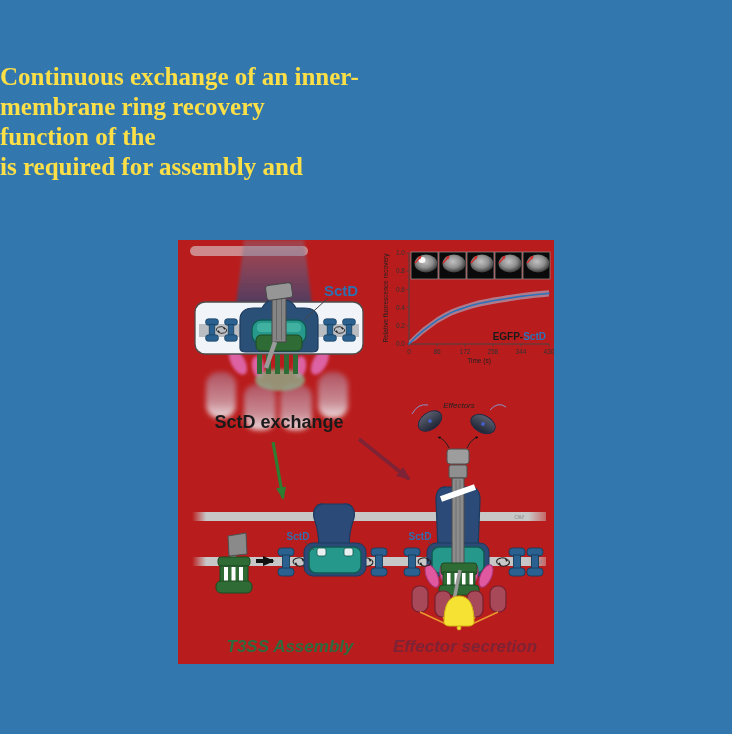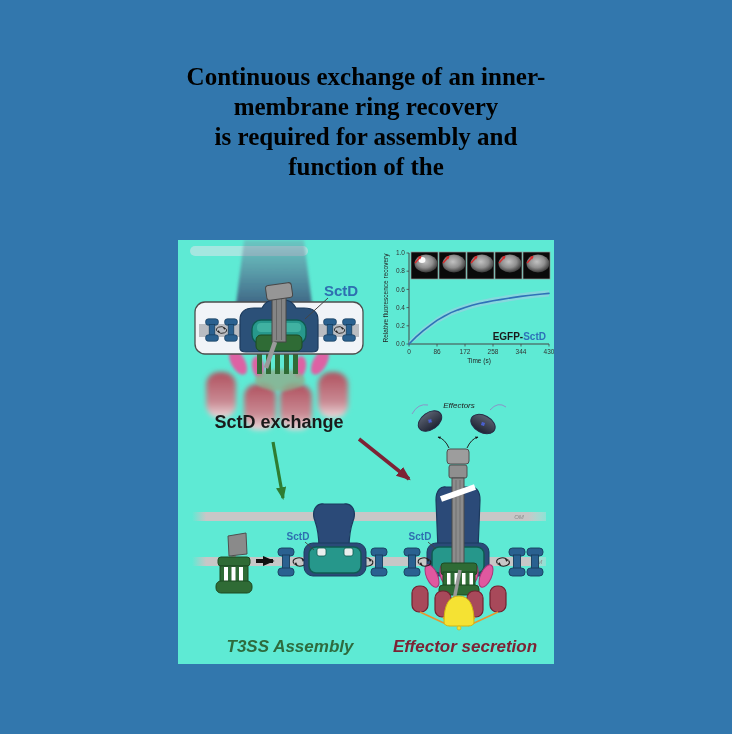--- a/index.html
+++ b/index.html
@@ -1,46 +1,46 @@
 <!DOCTYPE html>
 <html><head>
 <meta charset="utf-8">
 <style>
   html,body{margin:0;padding:0;}
   body{
     width:732px;height:734px;background:#3277ad;overflow:hidden;position:relative;
     font-family:"Liberation Sans",sans-serif;
   }
   .title-block{
-    position:absolute;top:62px;left:0;width:732px;text-align:center;
-    color:#000000;font-family:"Liberation Serif",serif;font-weight:bold;
+    position:absolute;top:62px;left:0;width:732px;
+    color:#fde047;font-family:"Liberation Serif",serif;font-weight:bold;
     font-size:25px;line-height:30px;
   }
   .figure-panel{
-    position:absolute;left:178px;top:240px;width:376px;height:424px;background:#5eead4;
+    position:absolute;left:178px;top:240px;width:376px;height:424px;background:#b91c1c;
   }
   .figure-panel svg{display:block;width:376px;height:424px;}
   .tick{font:6.5px "Liberation Sans",sans-serif;fill:#333;}
   .axlabel{font:6.5px "Liberation Sans",sans-serif;fill:#222;}
   .sctd-callout{font:bold 15px "Liberation Sans",sans-serif;}
   .sctd-small{font:bold 10px "Liberation Sans",sans-serif;}
   .exchange{font:bold 18px "Liberation Sans",sans-serif;}
   .caption{font:italic bold 17px "Liberation Sans",sans-serif;}
   .effectors{font:italic 8px "Liberation Sans",sans-serif;fill:#222;}
   .memlabel{font:italic 6px "Liberation Sans",sans-serif;fill:#8a8a8a;}
   .legend{font:bold 10px "Liberation Sans",sans-serif;}
 </style>
 </head>
 <body>
 
 <div class="title-block">
   <div>Continuous exchange of an inner-</div>
   <div>membrane ring recovery</div>
+  <div>function of the</div>
   <div>is required for assembly and</div>
-  <div>function of the</div>
 </div>
 
 <div class="figure-panel">
 <svg viewBox="0 0 376 424" xmlns="http://www.w3.org/2000/svg">
   <defs>
     <linearGradient id="glowGrad" x1="0" y1="0" x2="0" y2="1">
       <stop offset="0" stop-color="#7d84a0" stop-opacity="0.35"></stop>
       <stop offset="0.55" stop-color="#46527d" stop-opacity="0.65"></stop>
       <stop offset="1" stop-color="#2a3864" stop-opacity="0.9"></stop>
     </linearGradient>

